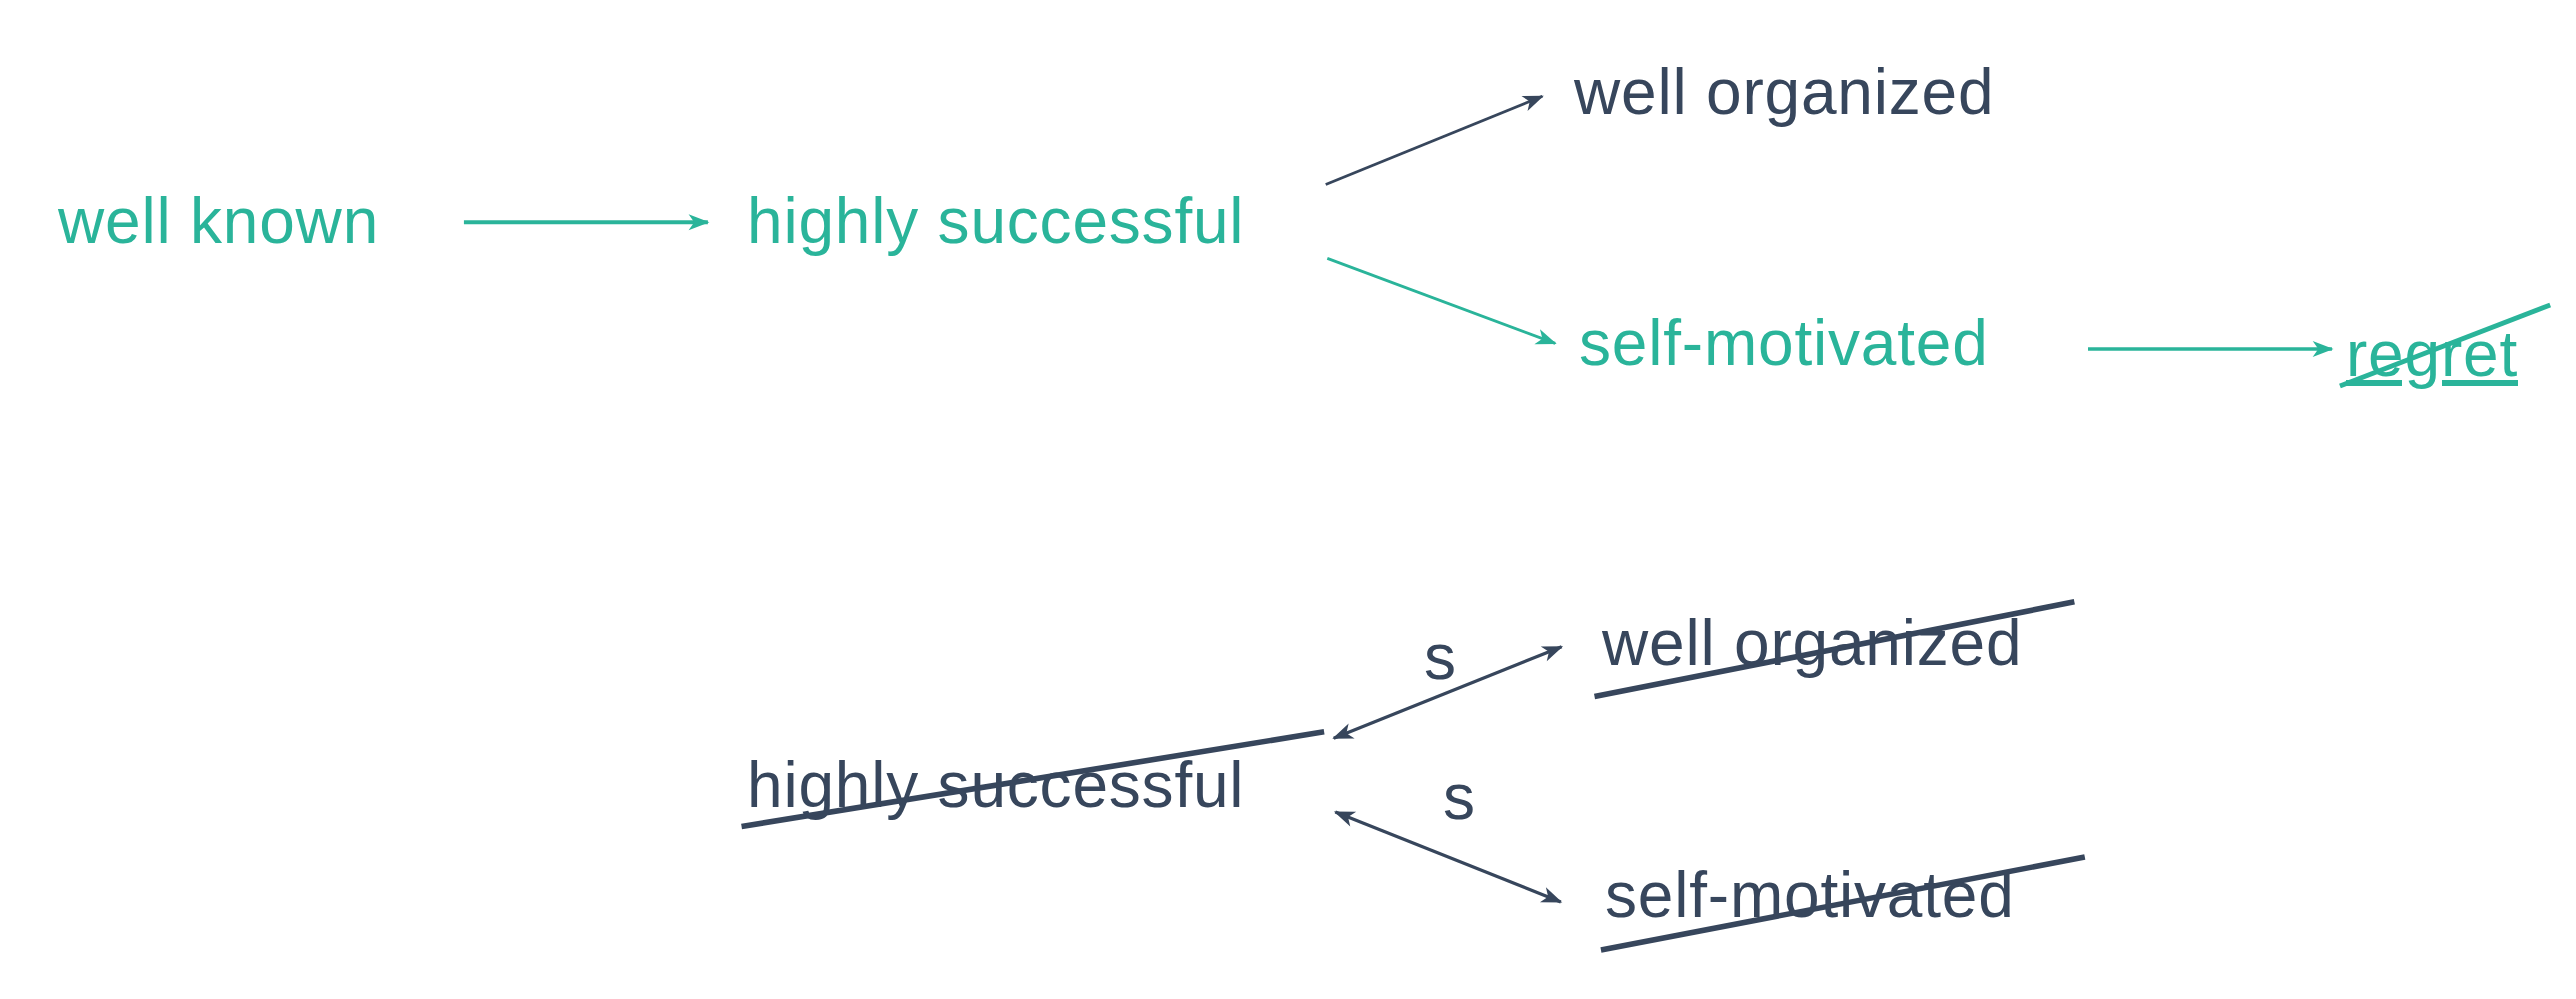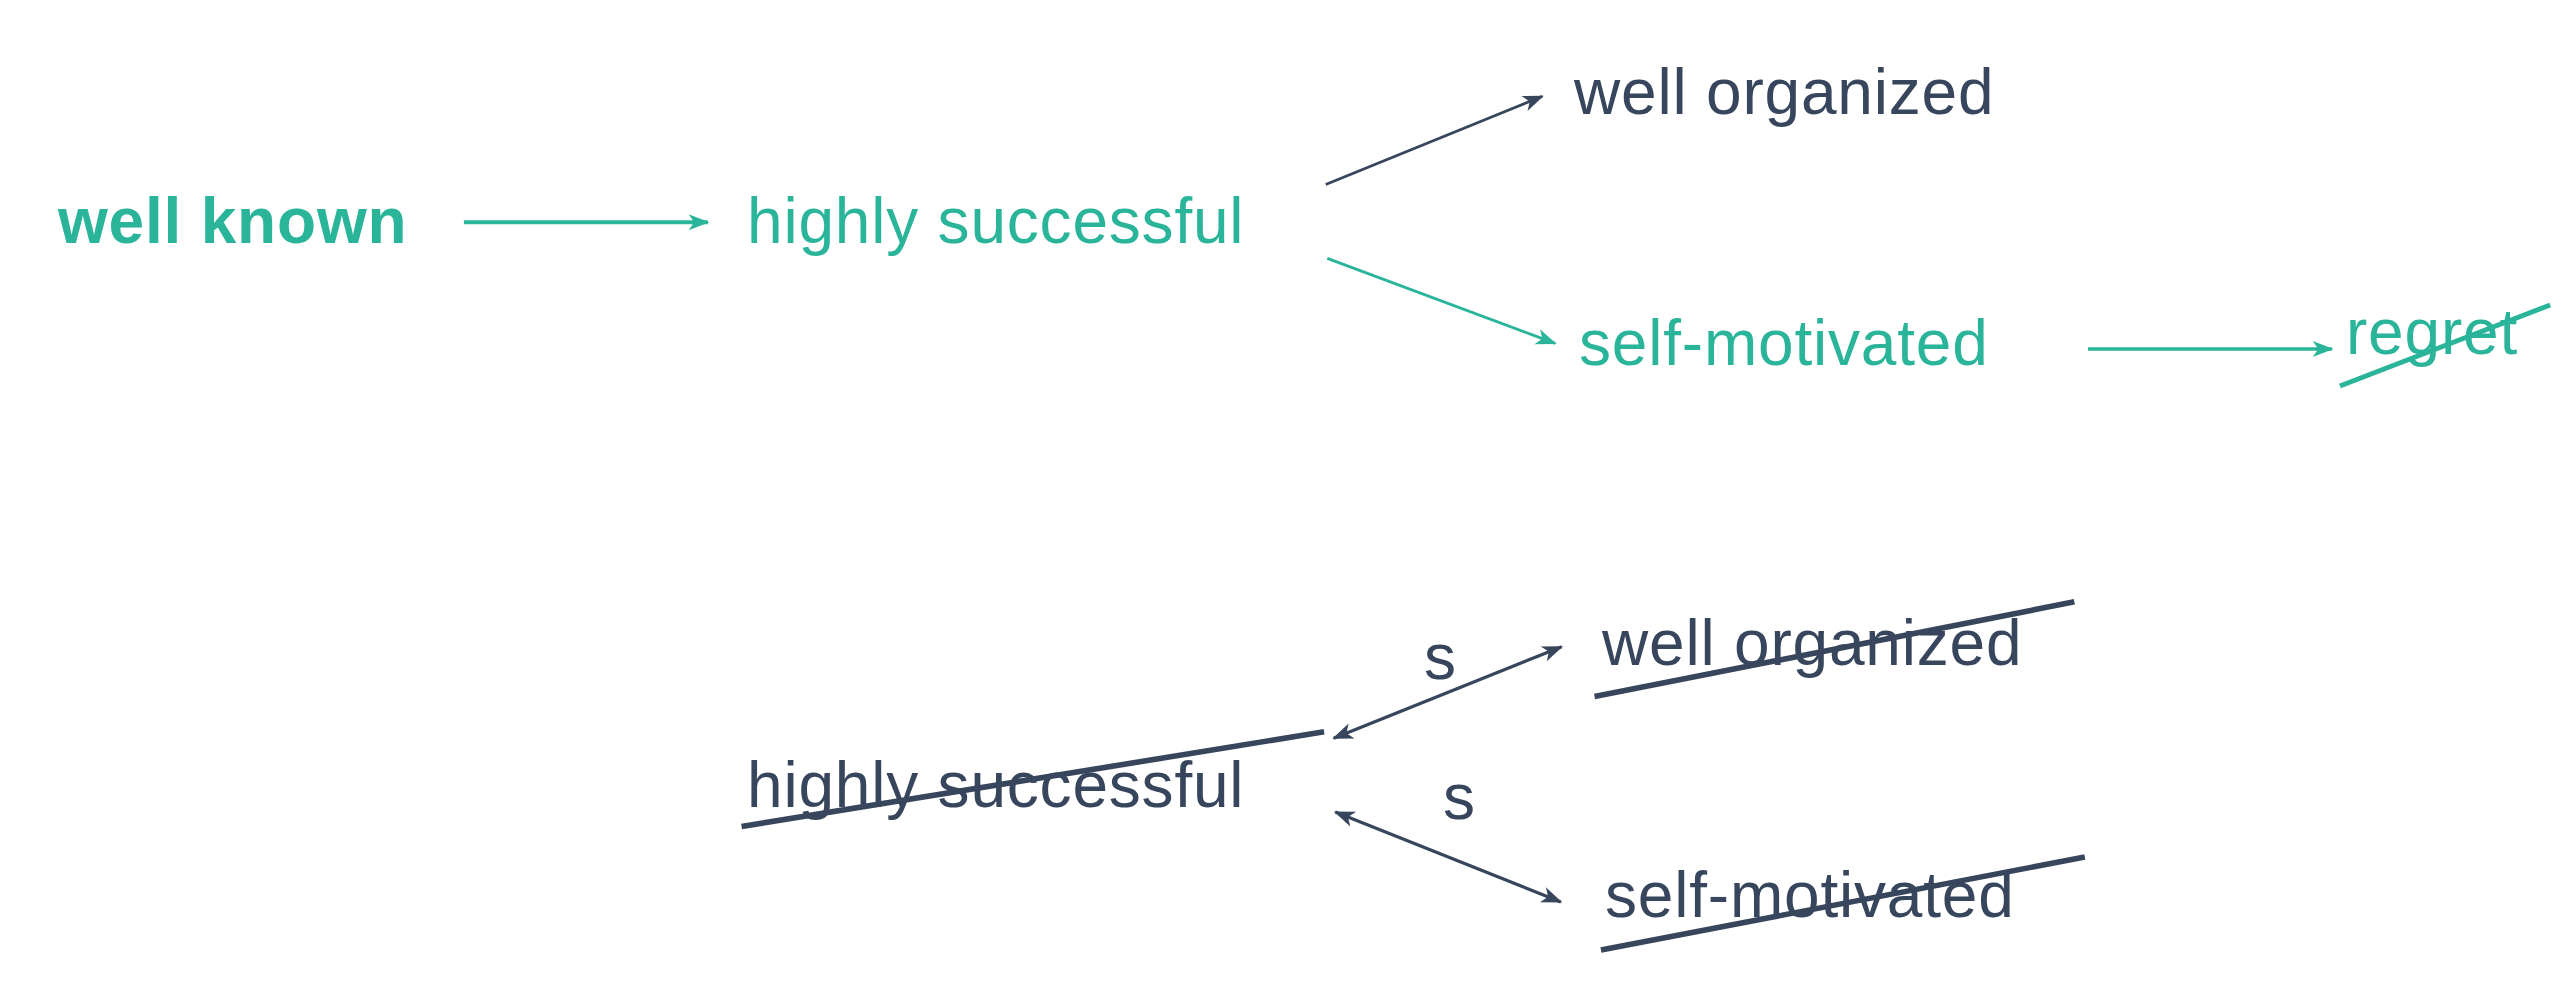--- a/index.html
+++ b/index.html
@@ -71,29 +71,29 @@
 
     <line x1="1662" y1="920" x2="1946" y2="806" stroke-width="4" marker-start="url(#head-navy)" marker-end="url(#head-navy)" stroke="#37465c"></line>
 
     <line x1="1987" y1="868" x2="2585" y2="750" stroke-width="7" stroke="#37465c"></line>
 
     <line x1="1664" y1="1012" x2="1945" y2="1124" stroke-width="4" marker-start="url(#head-navy)" marker-end="url(#head-navy)" stroke="#37465c"></line>
 
     <line x1="1995" y1="1184" x2="2598" y2="1068" stroke-width="7" stroke="#37465c"></line>
   </svg>
 
-  <div class="word teal" style="left:58px;  top:189px;font-weight:bold;">well known</div>
+  <div class="word teal" style="left:58px;  top:189px;">well known</div>
 
   <div class="word teal" style="left:747px; top:189px;">highly successful</div>
 
   <div class="word navy" style="left:1574px; top:60px;">well organized</div>
 
   <div class="word teal" style="left:1579px; top:311px;">self-motivated</div>
 
-  <div class="word teal" style="left:2346px; top:300px;">regret</div>
+  <div class="word teal" style="left:2346px; top:322px;text-decoration:underline;">regret</div>
 
   <div class="word navy" style="left:747px; top:753px;">highly successful</div>
 
   <div class="word navy" style="left:1602px; top:611px;">well organized</div>
 
   <div class="word navy" style="left:1605px; top:863px;">self-motivated</div>
 
   <div class="s-label" style="left:1424px; top:625px;">s</div>
 
   <div class="s-label" style="left:1443px; top:765px;">s</div>

